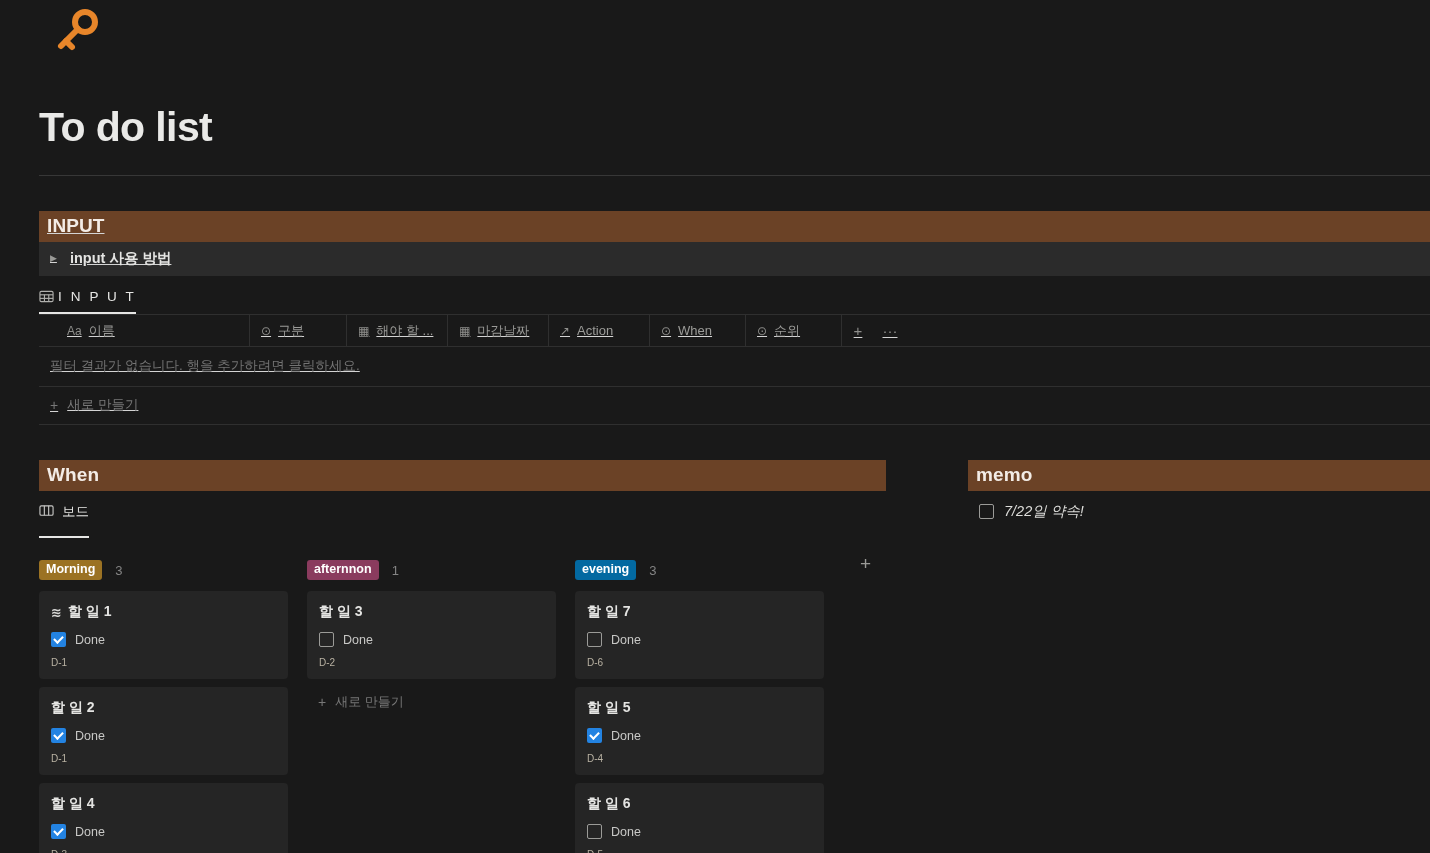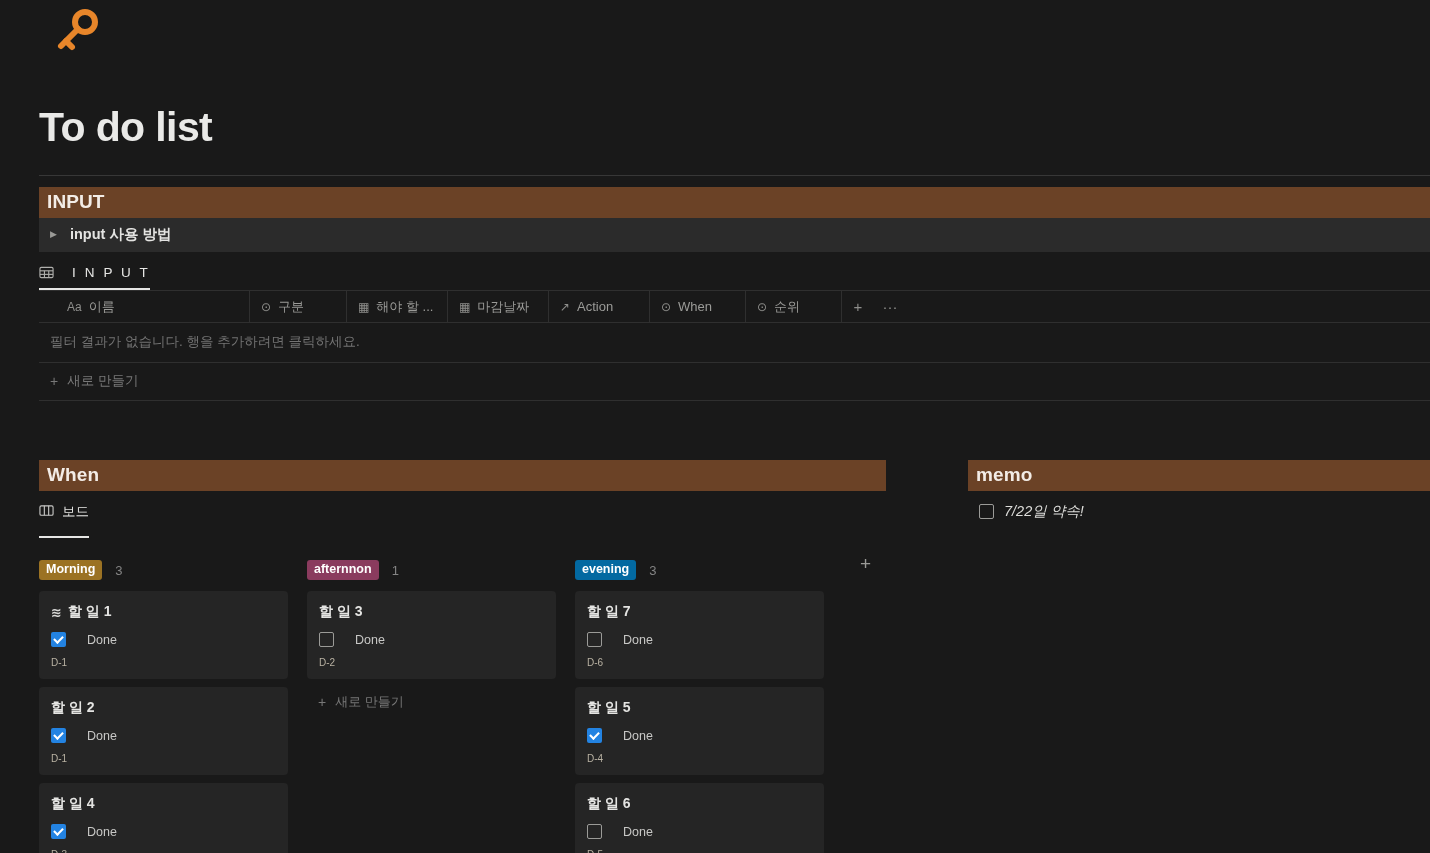--- a/index.html
+++ b/index.html
@@ -45,42 +45,42 @@
   .sec-header {
     background: #6b4226;
     color: #f3ece6;
     font-size: 19px;
     font-weight: 700;
     padding: 4px 0 5px 8px;
     letter-spacing: 0.1px;
   }
 
   
-  .input-block { position: absolute; left: 39px; top: 187px; right: 0; }
+  .input-block { position: absolute; left: 39px; top: 211px; right: 0; text-decoration: underline; }
   .toggle-row {
     background: #2b2b2b;
     display: flex;
     align-items: center;
     gap: 13px;
     padding: 7px 0 8px 11px;
     font-size: 14.5px;
     font-weight: 700;
     color: #e4e4e2;
   }
   .toggle-arrow {
     font-size: 9px;
     color: #9a9a97;
     line-height: 1;
   }
 
   .db-tabs { padding-top: 13px; }
   .db-tab {
     display: inline-flex;
     align-items: center;
-    gap: 18px;
+    gap: 4px;
     font-size: 13.5px;
     color: #e6e6e4;
     letter-spacing: 2.6px;
     font-weight: 500;
     padding-bottom: 8px;
     border-bottom: 2px solid #e6e6e4;
   }
   .tbl-icon { display: inline-flex; align-items: center; color: #b0b0ad; }
 
   .db-header-row {
@@ -189,21 +189,21 @@
     color: #e4e4e2;
     margin-bottom: 11px;
     display: flex;
     align-items: center;
     gap: 6px;
   }
   .card-title .emoji { font-size: 13px; color: #d8d8d6; }
   .card-prop {
     display: flex;
     align-items: center;
-    gap: 21px;
+    gap: 9px;
     margin-bottom: 10px;
   }
   .cb {
     width: 15px; height: 15px;
     border-radius: 2px;
     display: inline-flex;
     align-items: center;
     justify-content: center;
     flex: none;
   }

